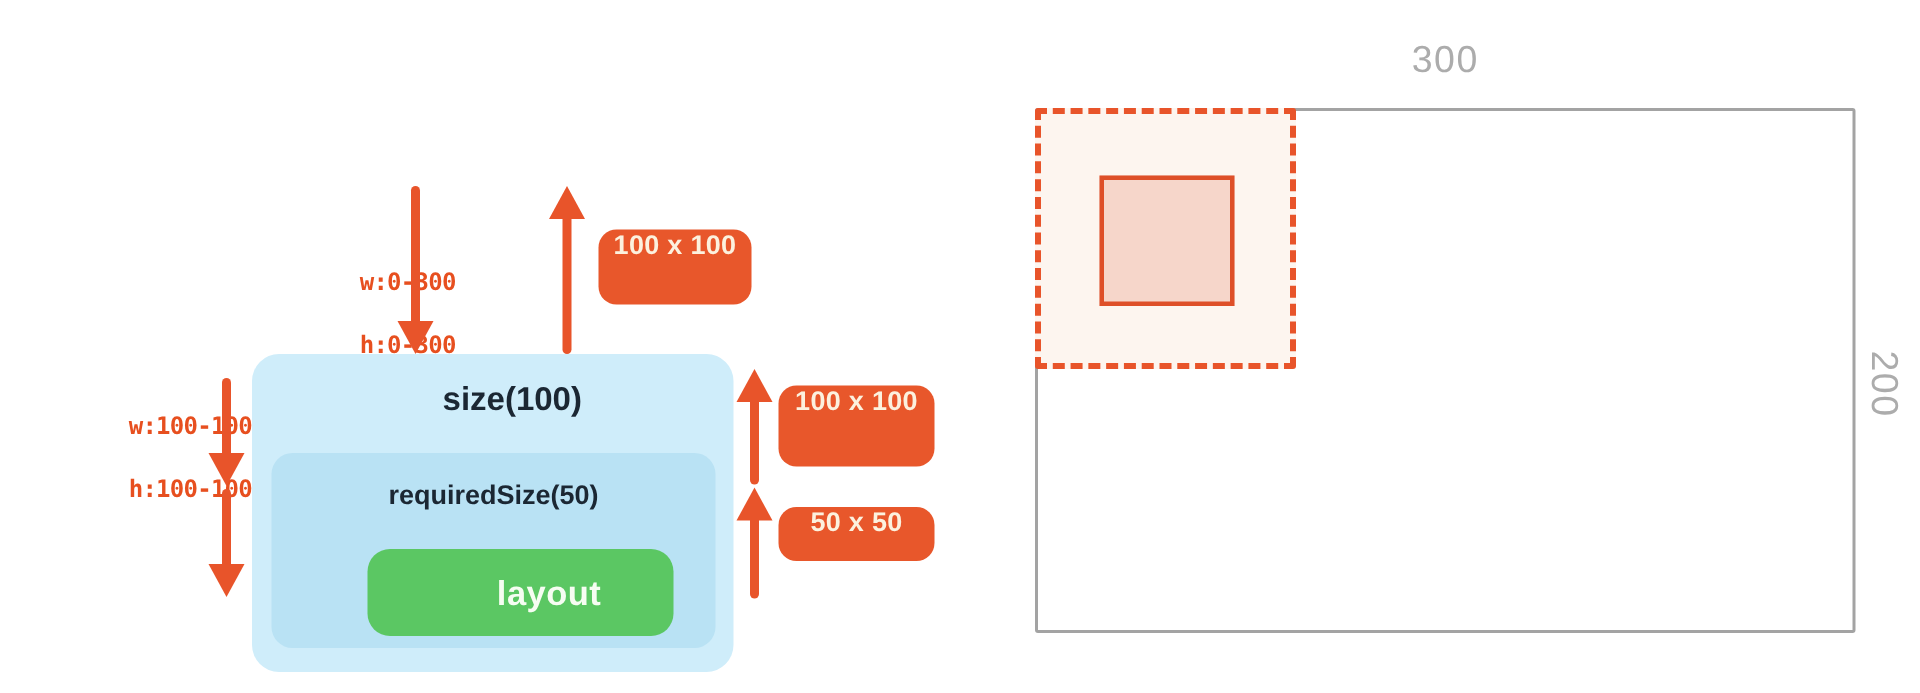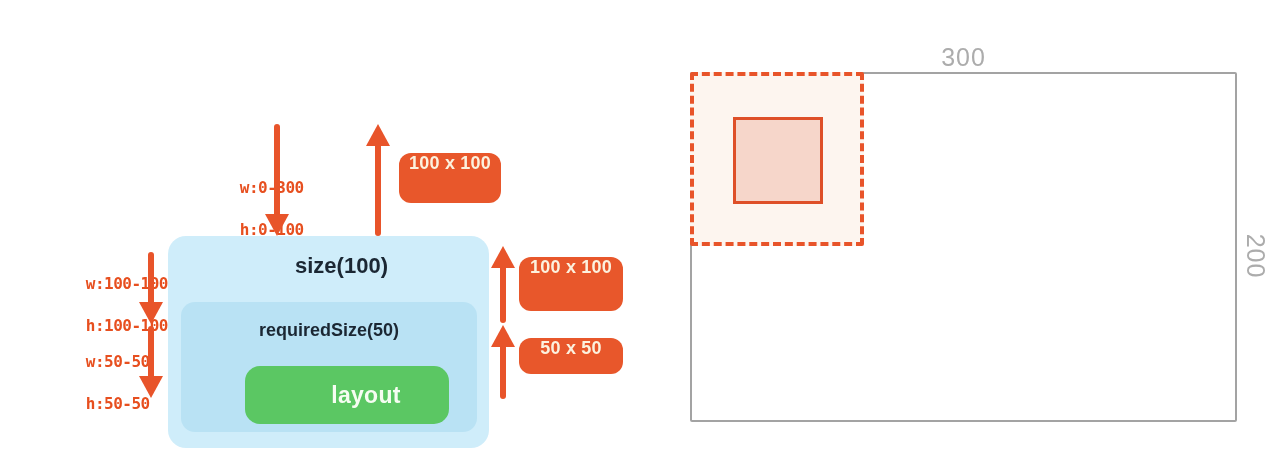--- a/index.html
+++ b/index.html
@@ -58,21 +58,21 @@
 </style>
 </head>
 <body>
 
 <div class="canvas">
 
   <div class="abs" style="left:0;top:0;width:660px;height:462px;margin-top:40px;">
 
     <div class="abs constraint-label" style="left:185px;top:116px;">
       <span>w:0-300</span><br>
-      <span>h:0-100</span>
+      <span>h:0-300</span>
     </div>
 
     <div class="arrow down" style="left:265px;top:84px;height:112px;">
       <div class="arrow-shaft"></div>
       <div class="arrow-head"></div>
     </div>
     <div class="arrow up" style="left:366px;top:84px;height:112px;">
       <div class="arrow-shaft"></div>
       <div class="arrow-head"></div>
     </div>
@@ -93,24 +93,20 @@
 
     <div class="abs constraint-label" style="left:31px;top:212px;">
       <span>w:100-100</span><br>
       <span>h:100-100</span>
     </div>
     <div class="arrow down" style="left:139px;top:212px;height:72px;">
       <div class="arrow-shaft"></div>
       <div class="arrow-head"></div>
     </div>
 
-    <div class="abs constraint-label" style="left:31px;top:290px;">
-      <span>w:50-50</span><br>
-      <span>h:50-50</span>
-    </div>
     <div class="arrow down" style="left:139px;top:286px;height:72px;">
       <div class="arrow-shaft"></div>
       <div class="arrow-head"></div>
     </div>
 
     <div class="arrow up" style="left:491px;top:206px;height:77px;">
       <div class="arrow-shaft"></div>
       <div class="arrow-head"></div>
     </div>
     <div class="abs badge" style="left:519px;top:217px;width:104px;height:54px;">
@@ -121,21 +117,21 @@
       <div class="arrow-shaft"></div>
       <div class="arrow-head"></div>
     </div>
     <div class="abs badge" style="left:519px;top:298px;width:104px;height:36px;">
       <span>50 x 50</span>
     </div>
   </div>
 
   <div class="abs" style="left:660px;top:0;width:620px;height:462px;">
 
-    <div class="abs dim-label" style="left:30px;top:26px;width:547px;text-align:center;margin-top:17px;">300</div>
+    <div class="abs dim-label" style="left:30px;top:26px;width:547px;text-align:center;">300</div>
 
     <div class="abs container-rect" style="left:30px;top:72px;width:547px;height:350px;"></div>
 
     <div class="abs dim-label" style="left:571px;top:231px;width:50px;height:50px;display:flex;align-items:center;justify-content:center;transform:rotate(90deg);">200</div>
 
     <div class="abs dashed-area" style="left:30px;top:72px;width:174px;height:174px;">
       <div class="abs solid-area" style="left:39px;top:41px;width:90px;height:87px;"></div>
     </div>
   </div>
 

